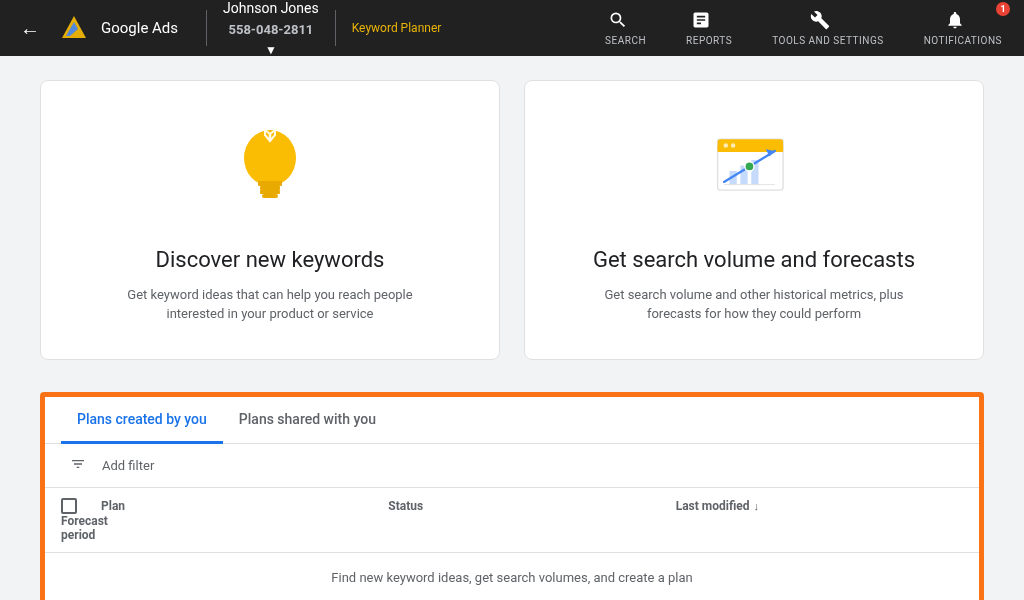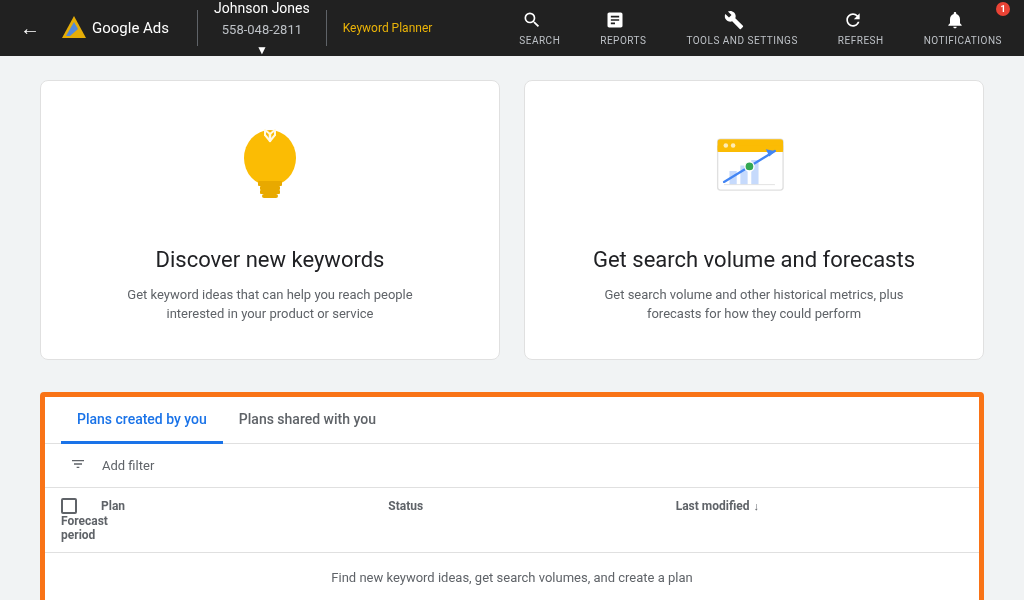--- a/index.html
+++ b/index.html
@@ -25,21 +25,21 @@
       color: #fff;
       font-size: 20px;
       cursor: pointer;
       padding: 8px;
       display: flex;
       align-items: center;
     }
     .nav-logo {
       display: flex;
       align-items: center;
-      gap: 4px;
+      gap: 13px;
       padding: 0 12px;
     }
     .google-ads-logo {
       width: 28px;
       height: 28px;
     }
     .nav-brand {
       color: #fff;
       font-size: 15px;
       font-weight: 400;
@@ -271,21 +271,21 @@
       <polygon points="6,22 14,8 18,15 10,22" fill="#4285f4" opacity="0.9"></polygon>
       <polygon points="14,8 22,22 18,15" fill="#34a853" opacity="0.9"></polygon>
     </svg>
     <span class="nav-brand">Google Ads</span>
   </div>
 
   <div class="nav-divider"></div>
 
   <div class="nav-account">
     <span>Johnson Jones</span>
-    <span style="color:#bdc1c6; font-size:13px;">558-048-2811</span>
+    <span style="color:#bdc1c6; font-size:13px;font-weight:bold;">558-048-2811</span>
     <span class="chevron">▼</span>
   </div>
 
   <div class="nav-divider2"></div>
 
   <span class="nav-page-title">Keyword Planner</span>
 
   <div class="nav-actions">
 
     <div class="nav-action-item">
@@ -308,28 +308,20 @@
 
     <div class="nav-action-item" style="min-width:70px;">
       <span class="nav-action-icon">
         <svg width="20" height="20" viewBox="0 0 24 24" fill="white">
             <path d="M22.7 19l-9.1-9.1c.9-2.3.4-5-1.5-6.9-2-2-5-2.4-7.4-1.3L9 6 6 9 1.6 4.7C.4 7.1.9 10.1 2.9 12.1c1.9 1.9 4.6 2.4 6.9 1.5l9.1 9.1c.4.4 1 .4 1.4 0l2.3-2.3c.5-.4.5-1.1.1-1.4z"></path>
           </svg>
       </span>
       <span class="nav-action-label" style="text-align:center;line-height:1.2;">TOOLS AND SETTINGS</span>
     </div>
 
-    <div class="nav-action-item">
-      <span class="nav-action-icon">
-        <svg width="20" height="20" viewBox="0 0 24 24" fill="white">
-            <path d="M17.65 6.35C16.2 4.9 14.21 4 12 4c-4.42 0-7.99 3.58-7.99 8s3.57 8 7.99 8c3.73 0 6.84-2.55 7.73-6h-2.08c-.82 2.33-3.04 4-5.65 4-3.31 0-6-2.69-6-6s2.69-6 6-6c1.66 0 3.14.69 4.22 1.78L13 11h7V4l-2.35 2.35z"></path>
-          </svg>
-      </span>
-      <span class="nav-action-label">REFRESH</span>
-    </div>
 
 
     <div class="nav-action-item notification-wrapper">
       <span class="nav-action-icon">
         <svg width="20" height="20" viewBox="0 0 24 24" fill="white">
             <path d="M12 22c1.1 0 2-.9 2-2h-4c0 1.1.9 2 2 2zm6-6v-5c0-3.07-1.64-5.64-4.5-6.32V4c0-.83-.67-1.5-1.5-1.5s-1.5.67-1.5 1.5v.68C7.63 5.36 6 7.92 6 11v5l-2 2v1h16v-1l-2-2z"></path>
           </svg>
         <span class="notification-badge">1</span>
       </span>
       <span class="nav-action-label">NOTIFICATIONS</span>

